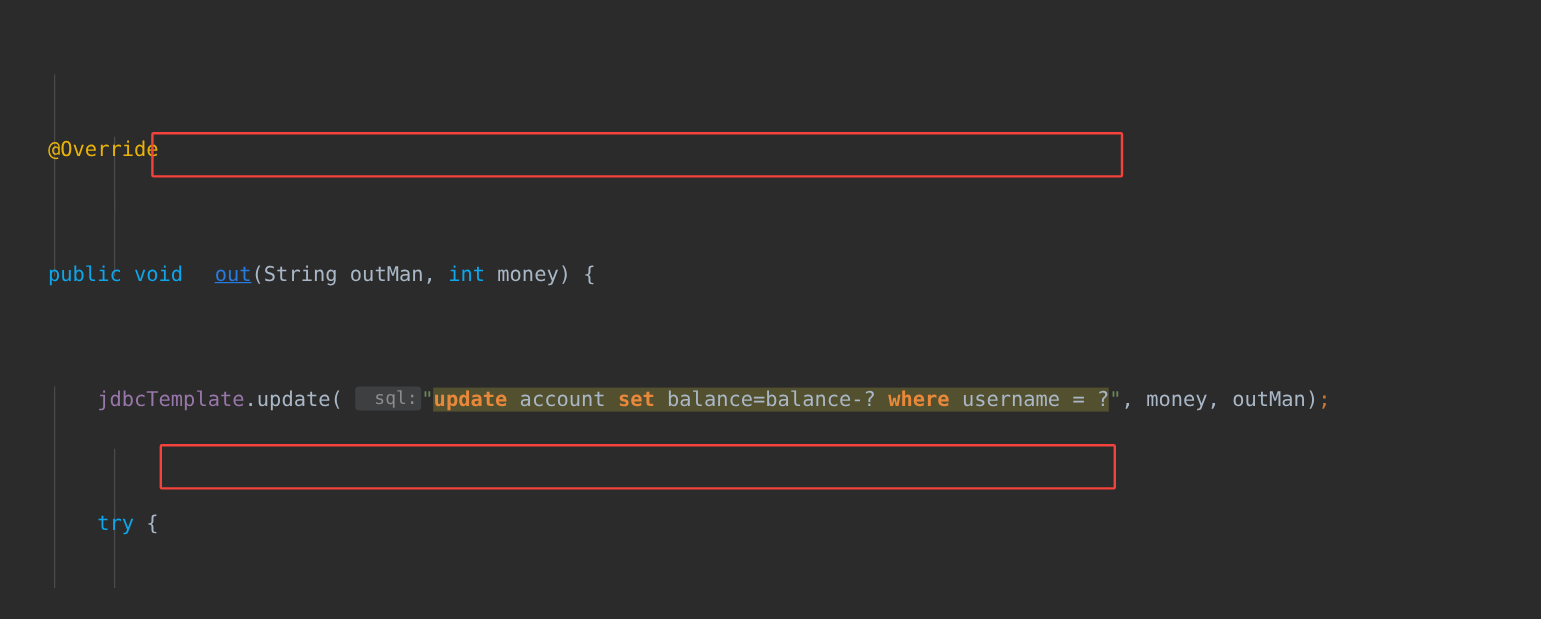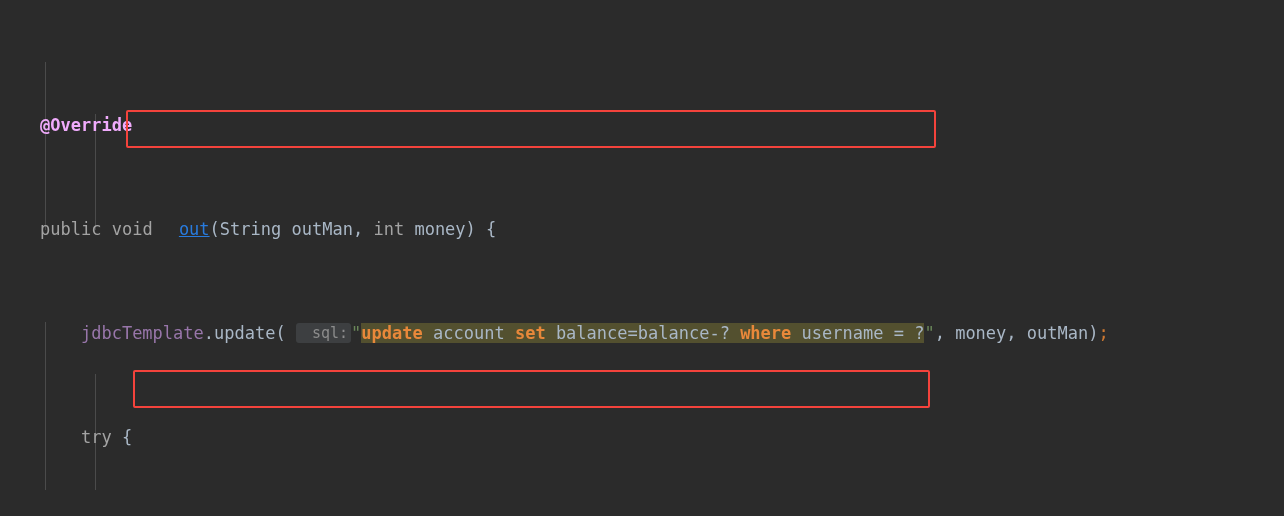--- a/index.html
+++ b/index.html
@@ -24,22 +24,22 @@
     left: 40px;
     white-space: pre;
     color: #a9b7c6;
   }
   .line {
     height: 26px;
     line-height: 26px;
     white-space: pre;
   }
   
-  .kw        { color: #a3a3a3; }
-  .anno      { color: #f0abfc; font-weight: bold; }
+  .kw        { color: #0ea5e9; }
+  .anno      { color: #eab308; }
   .plain     { color: #a9b7c6; }
   .field     { color: #9876aa; text-align: center; }
   .impl-link { color: #287bde; text-decoration: underline; margin-left: 16px; }
   .quote     { color: #6a8759; }
   .semi      { color: #cc7832; }
 
   
   .sqlfrag   { background: #53502f; }
   .sqlkw     { color: #e8883a; font-weight: bold; }
   .sqlid     { color: #a9b7c6; }

